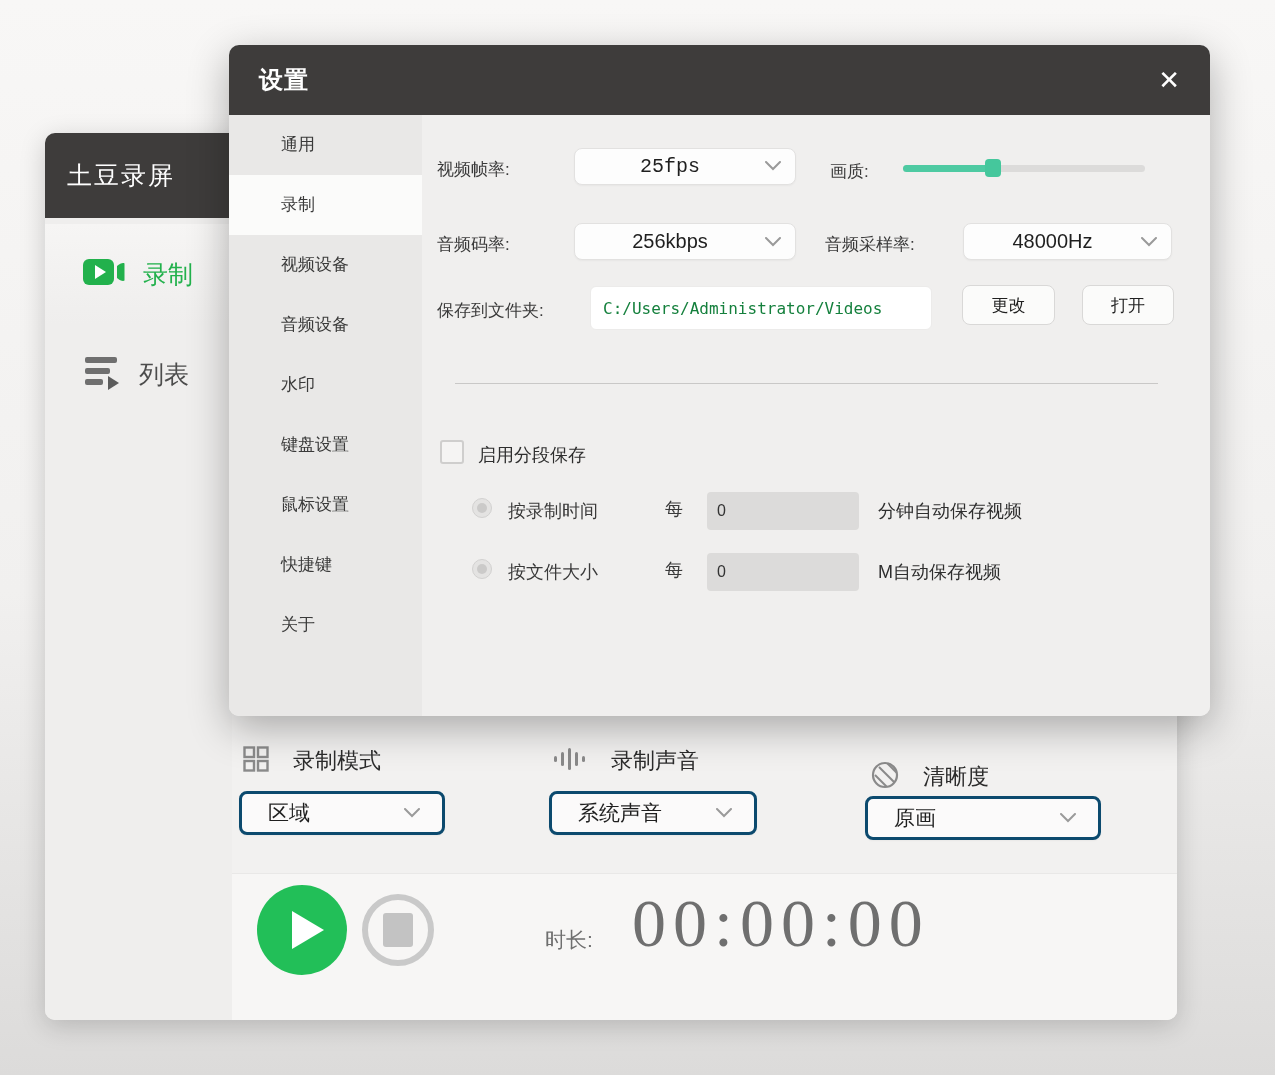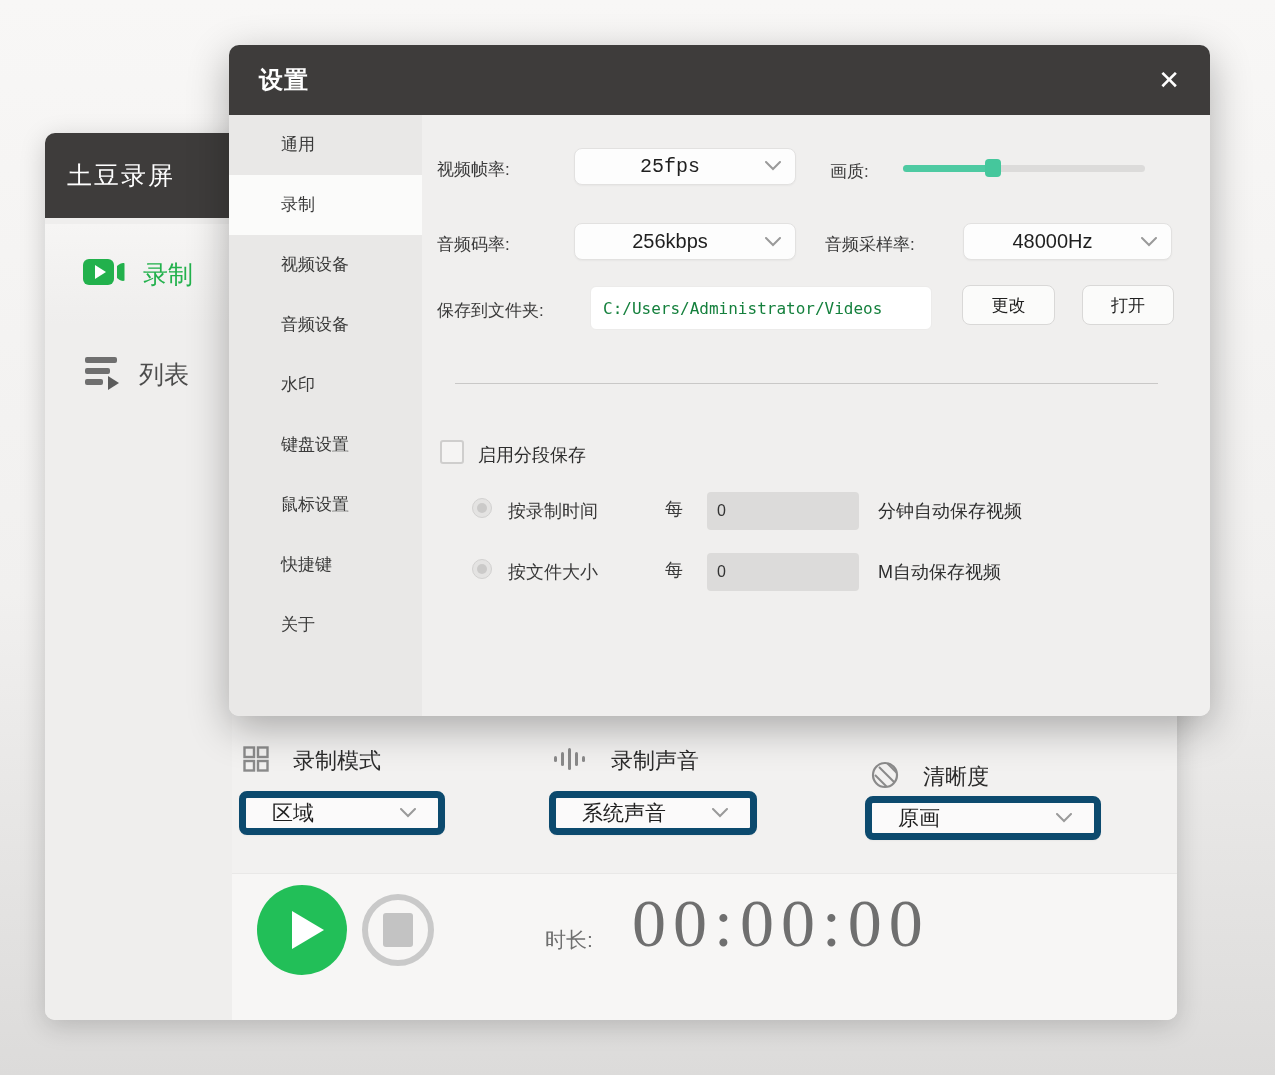--- a/index.html
+++ b/index.html
@@ -26,21 +26,21 @@
   .side-item.active { margin-top:6px; background:linear-gradient(to bottom,#f6f5f4,#efeeed); }
   .side-item .label-record { color:#22b14c; font-size:25px; }
   .side-item .label-list { color:#4c4c4c; font-size:25px; }
 
   .app-main { flex:1; position:relative; background:#f2f1f0; border-radius:0 10px 10px 0; }
   .ctrl-group { position:absolute; }
   .ctrl-head { display:flex; align-items:center; gap:24px; }
   .ctrl-head .ctrl-label { font-size:22px; color:#2c2c2c; }
   .dropdown {
     display:flex; align-items:center; justify-content:space-between;
-    background:#fbfafa; border:7px solid #0c4a6e; border-radius:8px;
+    background:#fbfafa; border:3px solid #0c4a6e; border-radius:8px;
     padding:0 22px 0 26px; cursor:pointer;
     box-shadow:0 1px 2px rgba(0,0,0,.04);
   }
   .dropdown .dd-value { font-size:21px; color:#1f1f1f; }
   .chev { width:16px; height:10px; flex:0 0 auto; }
 
   .bottom-bar {
     position:absolute; left:0; bottom:0; width:945px; height:147px;
     background:#f7f6f5; border-top:1px solid #e9e8e7; border-radius:0 0 10px 0;
   }

